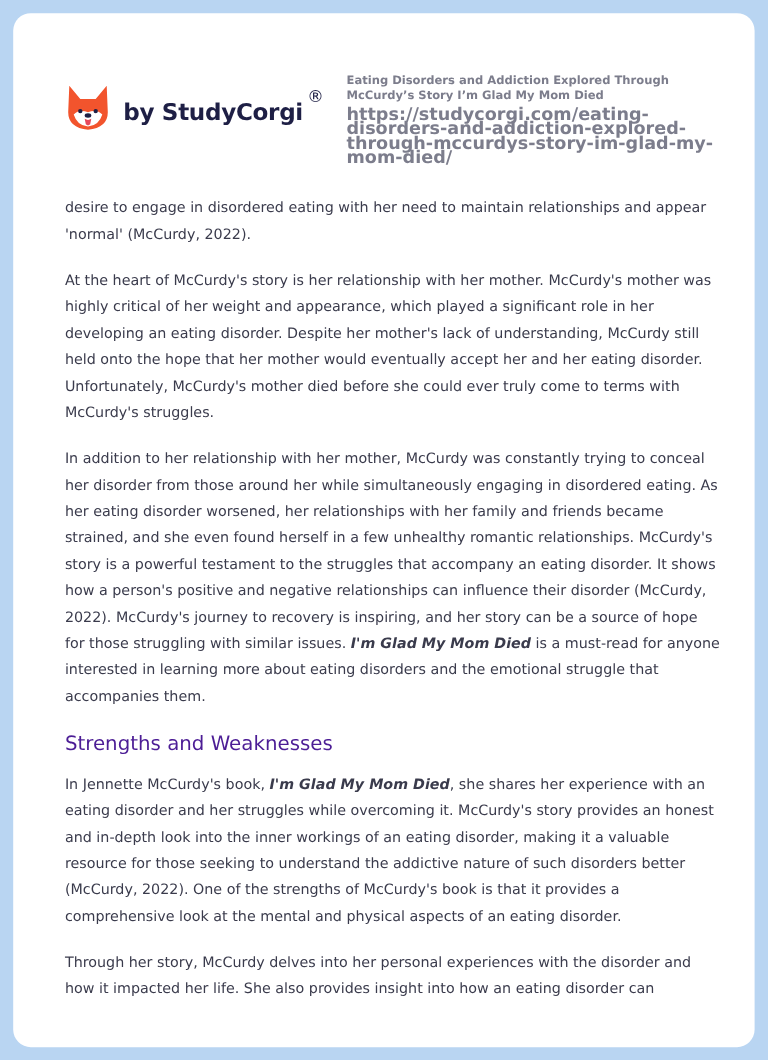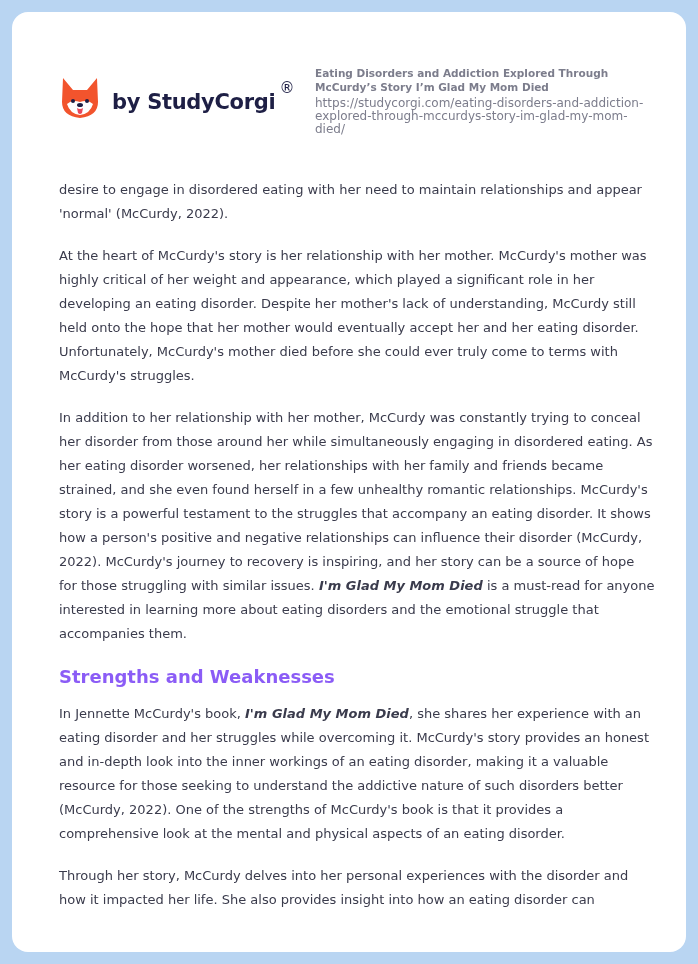--- a/index.html
+++ b/index.html
@@ -25,31 +25,31 @@
       font-family: "DejaVu Sans", sans-serif; font-size: 15px; color: #1e1f45;
       position: relative; top: -10px; margin-left: 4px;
     }
     .meta { position: absolute; right: 31px; top: 54px; width: 340px; text-align: left; }
     .meta-title {
       font-family: "DejaVu Sans", sans-serif; font-weight: bold;
       font-size: 10.5px; line-height: 14px; color: #7c7d8c;
     }
     .meta-url {
       margin-top: 3px; font-family: "DejaVu Sans", sans-serif;
-      font-size: 12px; line-height: 13px; color: #7c7d8c;
+      font-size: 16px; line-height: 13px; color: #7c7d8c; font-weight: bold;
     }
     .content {
       position: absolute; left: 47px; top: 166px; width: 596px;
       font-family: "DejaVu Sans", sans-serif; font-size: 13px;
       line-height: 24px; color: #3a3b4c;
     }
     .content p { margin: 0 0 18px 0; }
     .content h2 {
       margin: 8px 0 12px 0; font-family: "DejaVu Sans", sans-serif;
-      font-weight: bold; font-size: 18px; line-height: 26px; color: #8b5cf6;
+      font-weight: normal; font-size: 18px; line-height: 26px; color: #4c1d95;
     }
     .content em { font-style: italic; font-weight: bold; }
   </style>
 </head>
 <body>
 
 <div class="card">
   <div class="header">
     <div class="logo">
       <span>

